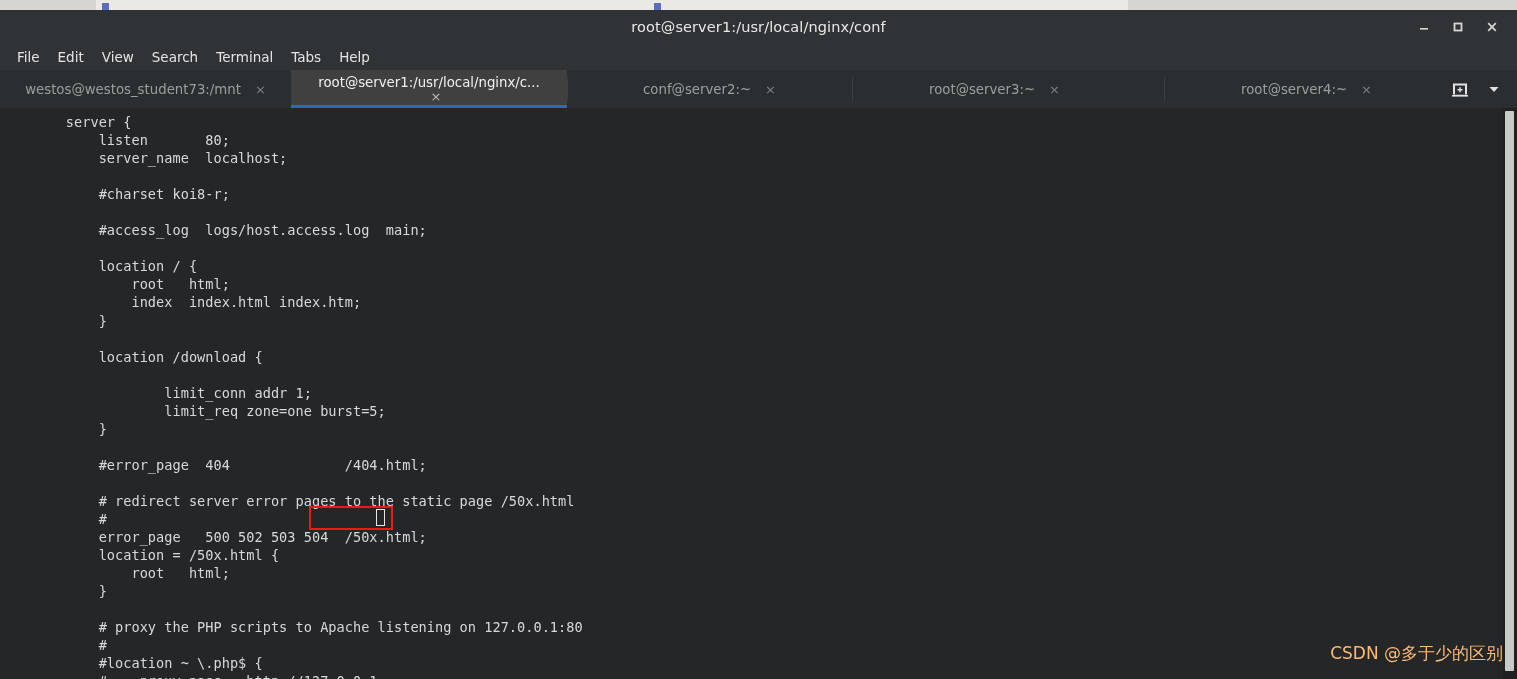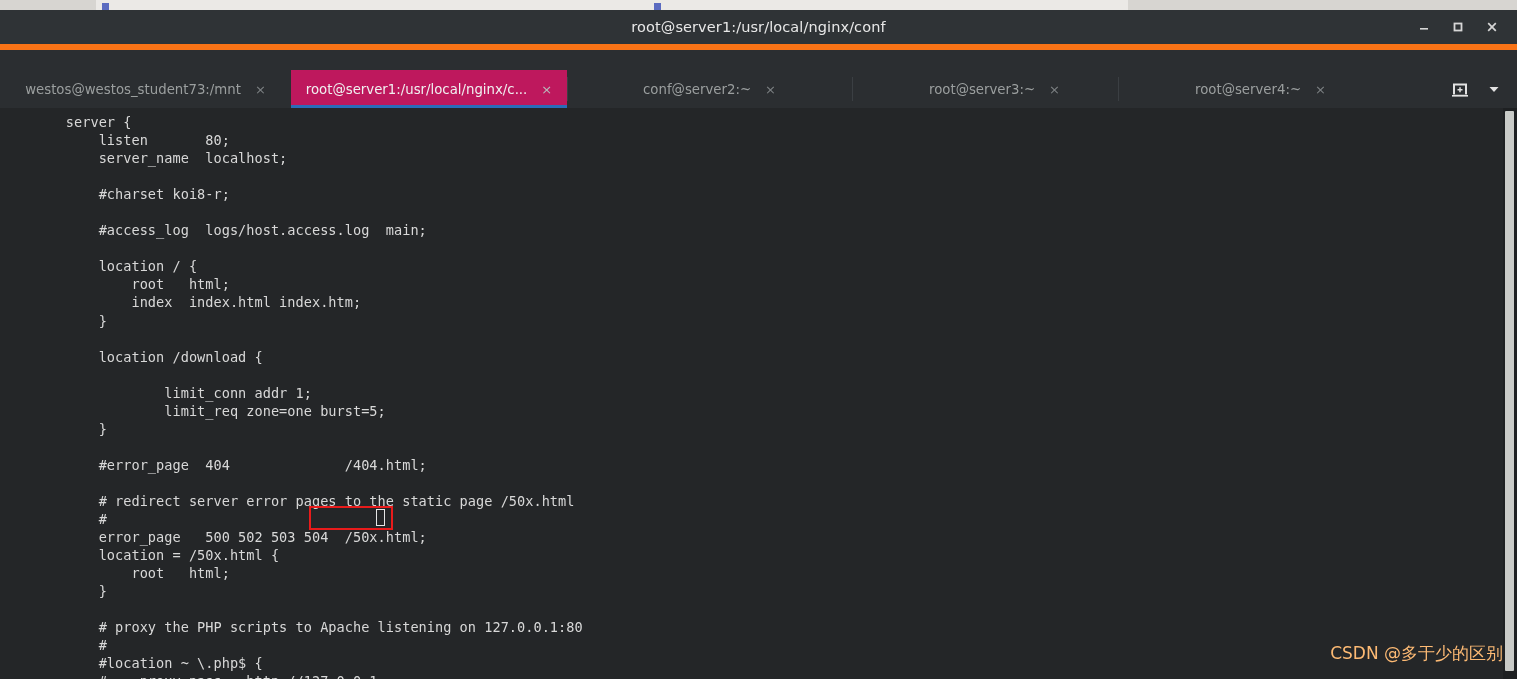--- a/index.html
+++ b/index.html
@@ -141,22 +141,23 @@
     font-family: "DejaVu Sans", sans-serif;
   }
   .tab .tlabel { overflow: hidden; text-overflow: ellipsis; }
   .tab .tclose {
     margin-left: 14px;
     color: #7d8183;
     font-size: 13px;
     line-height: 1;
   }
   .tab.active {
-    background: #be185d;
+    background: #404040;
     color: #f0f0f0;
+    flex-direction: column;
   }
   .tab.active .tclose { color: #b9bcbd; }
   .tab.active::after {
     content: "";
     position: absolute;
     left: 0; right: 0; bottom: 0;
     height: 3px;
     background: #2a6cb8;
   }
   .tab .tsep {
@@ -286,20 +287,29 @@
         </svg>
       </div>
       <div class="winbtn">
         <svg width="14" height="14" viewBox="0 0 14 14">
           <path d="M3.2 3.2 L10.8 10.8 M10.8 3.2 L3.2 10.8" stroke="currentColor" stroke-width="1.7" fill="none"></path>
         </svg>
       </div>
     </div>
   </div>
 
+  <div class="menubar">
+    <div class="menuitem">File</div>
+    <div class="menuitem">Edit</div>
+    <div class="menuitem">View</div>
+    <div class="menuitem">Search</div>
+    <div class="menuitem">Terminal</div>
+    <div class="menuitem">Tabs</div>
+    <div class="menuitem">Help</div>
+  </div>
 
   <div class="tabbar">
 
     <div class="tab" style="left:0px;width:291px">
       <span class="tlabel">westos@westos_student73:/mnt</span>
       <span class="tclose">×</span>
     </div>
 
     <div class="tab active" style="left:291px;width:276px">
       <span class="tlabel">root@server1:/usr/local/nginx/c...</span>
@@ -311,21 +321,21 @@
       <span class="tlabel">conf@server2:~</span>
       <span class="tclose">×</span>
     </div>
 
     <div class="tab" style="left:852px;width:285px">
       <span class="tsep"></span>
       <span class="tlabel">root@server3:~</span>
       <span class="tclose">×</span>
     </div>
 
-    <div class="tab" style="left:1118px;width:285px">
+    <div class="tab" style="left:1164px;width:285px">
       <span class="tsep"></span>
       <span class="tlabel">root@server4:~</span>
       <span class="tclose">×</span>
     </div>
 
     <div class="tabtools">
       <div class="tabtool">
         <svg width="18" height="18" viewBox="0 0 18 18">
           <rect x="2" y="3.5" width="14" height="11" fill="#e2e2e2"></rect>
           <rect x="4" y="5.5" width="10" height="9" fill="#2b2e31"></rect>

